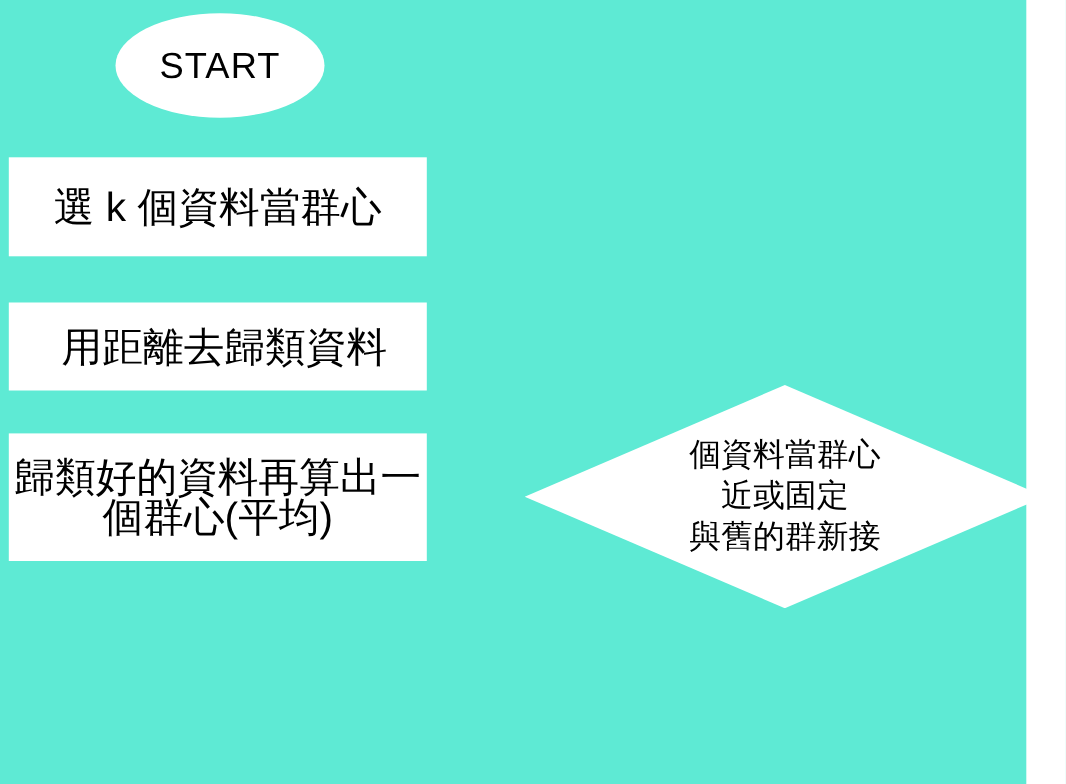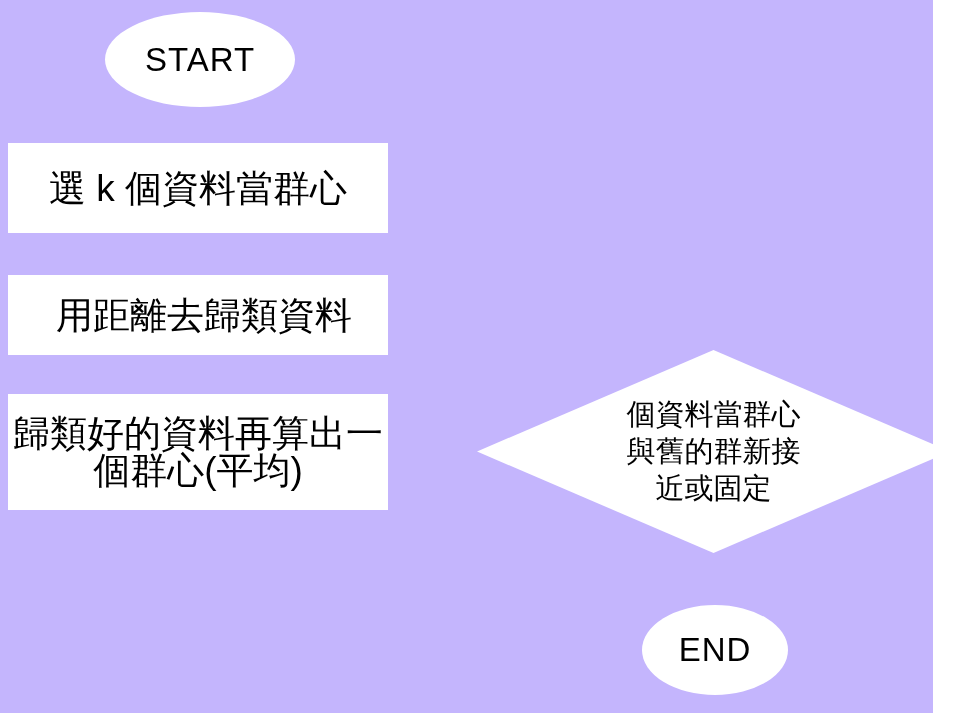--- a/index.html
+++ b/index.html
@@ -9,21 +9,21 @@
   body {
     width: 969px;
     height: 713px;
     overflow: hidden;
     font-family: "Liberation Sans", sans-serif;
   }
   .canvas {
     position: relative;
     width: 933px;
     height: 713px;
-    background: #c4b5fd;
+    background: #5eead4;
   }
   .shape {
     position: absolute;
     background: #ffffff;
     color: #000000;
     display: flex;
     flex-direction: column;
     align-items: center;
     justify-content: center;
     text-align: center;
@@ -85,21 +85,18 @@
     <span class="label-line">用距離去歸類資料</span>
   </div>
 
   <div class="shape process process-3">
     <span class="label-line">歸類好的資料再算出一</span>
     <span class="label-line">個群心(平均)</span>
   </div>
 
   <div class="shape decision">
     <span class="label-line">個資料當群心</span>
+    <span class="label-line">近或固定</span>
     <span class="label-line">與舊的群新接</span>
-    <span class="label-line">近或固定</span>
   </div>
 
-  <div class="shape terminator terminator-end">
-    <span class="label-line">END</span>
-  </div>
 
 </div>
 
 </body></html>

